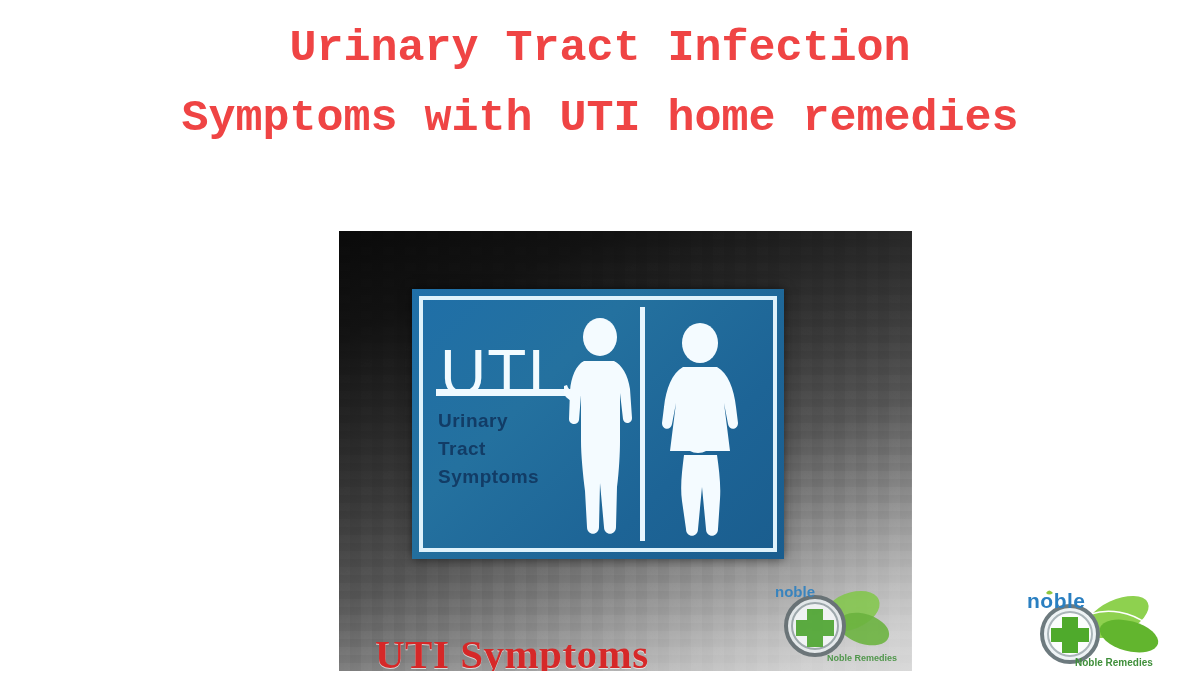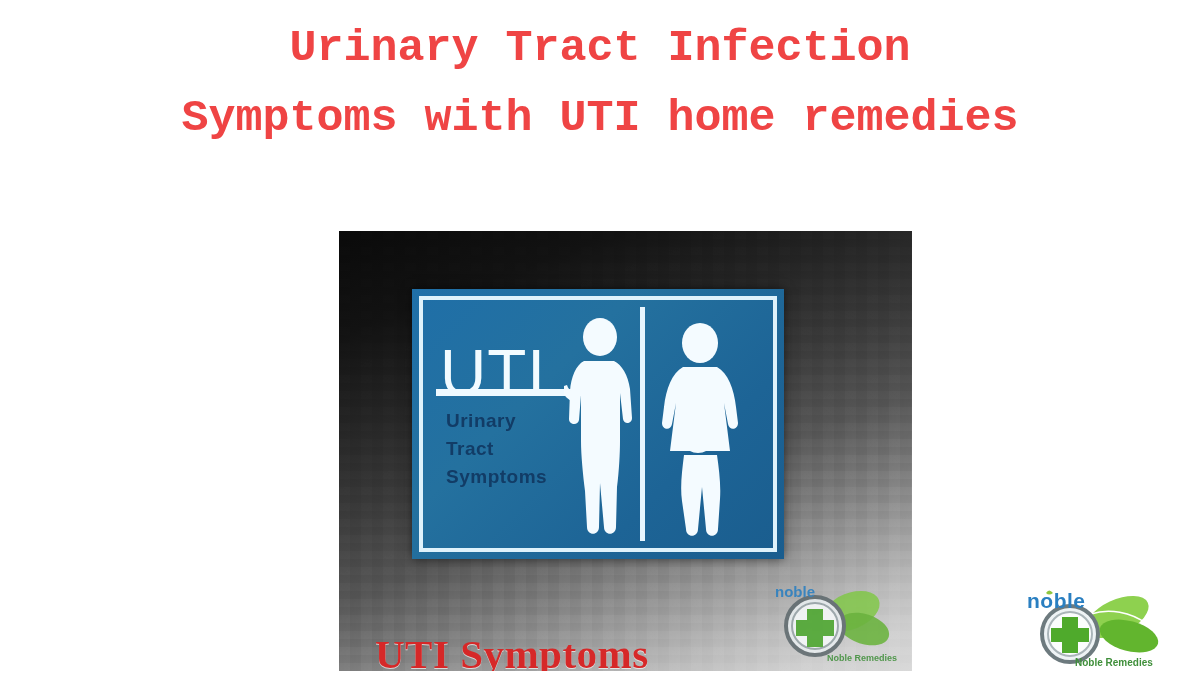--- a/index.html
+++ b/index.html
@@ -120,21 +120,21 @@
   #uti-underline {
     position: absolute;
     left: 24px;
     top: 100px;
     width: 148px;
     height: 7px;
     background: #eef9ff;
   }
   #sign-subtext {
     position: absolute;
-    left: 34px;
+    left: 26px;
     top: 118px;
     font-family: "Liberation Sans", sans-serif;
     font-size: 19px;
     line-height: 28px;
     font-weight: bold;
     color: #123c66;
     letter-spacing: 0.5px;
   }
   #sign-subtext span { display: block; }
 

